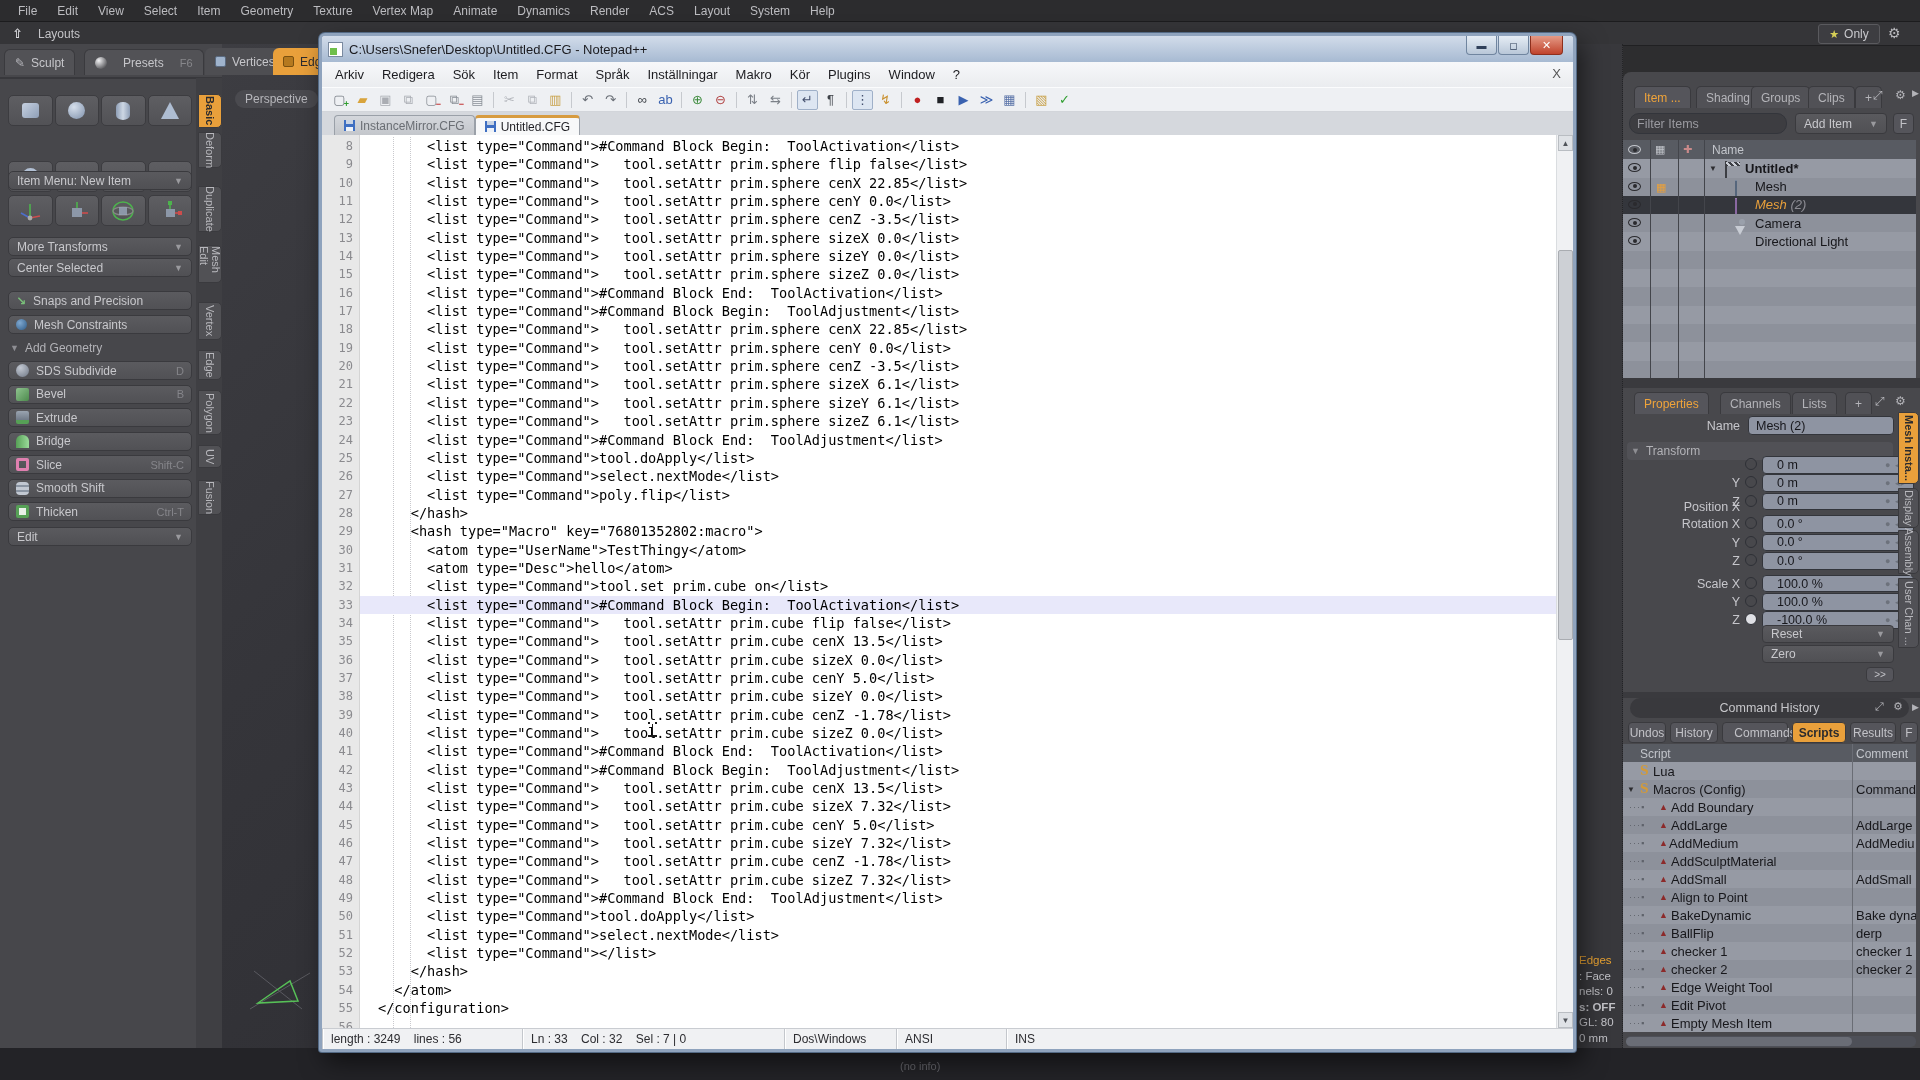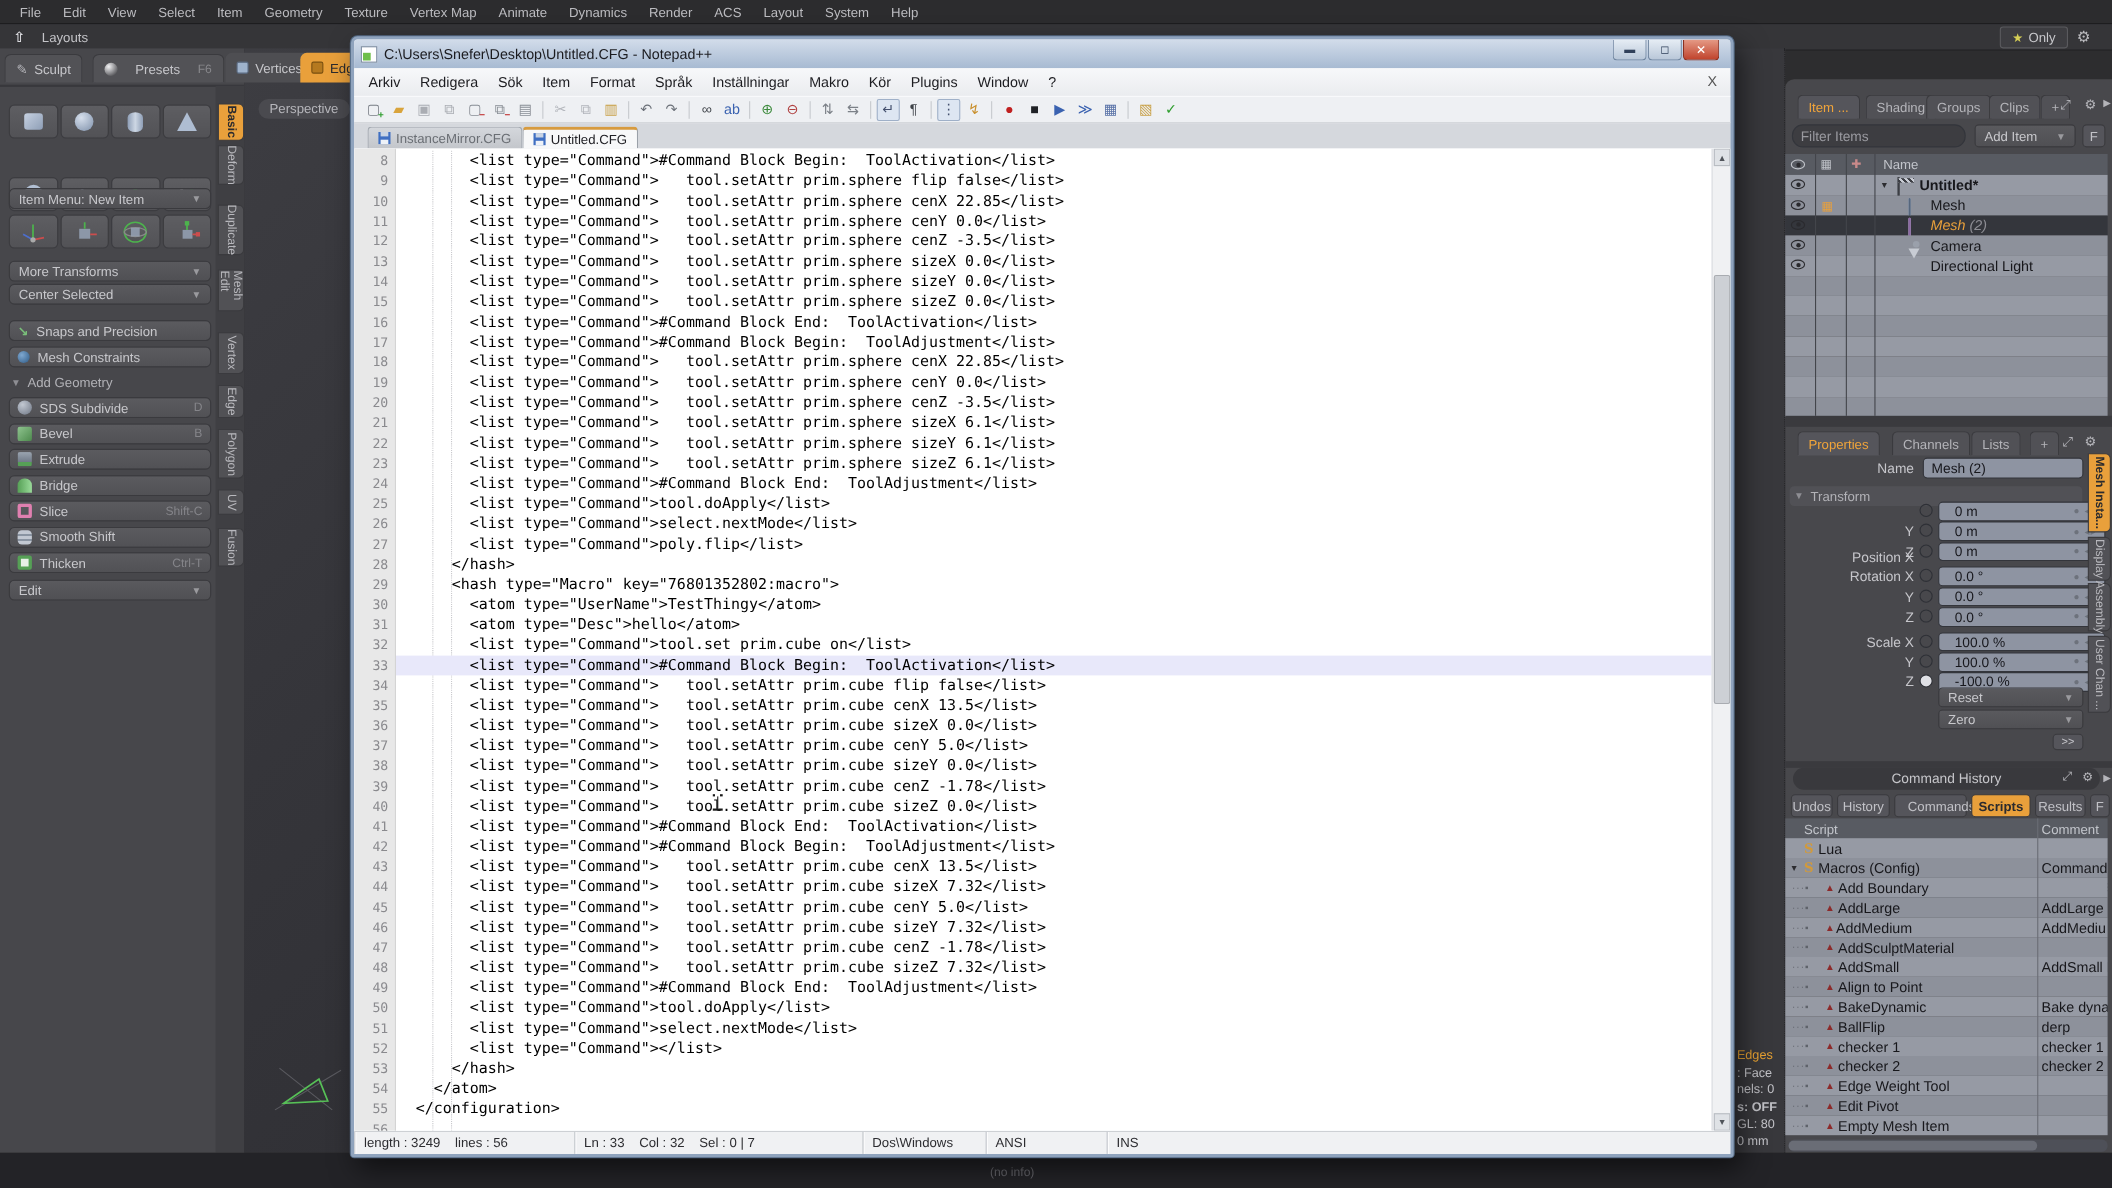--- a/index.html
+++ b/index.html
@@ -834,21 +834,21 @@
           </div>
         <div class="vsb">
           <div class="ar" style="top:0">▲</div>
           <div class="th" style="top:115px;height:390px"></div>
           <div class="ar" style="bottom:0">▼</div>
         </div>
       </div>
     </div>
     <div class="sbar" id="npp-status">
         <div class="sf" style="width: 200px;">length : 3249    lines : 56</div>
-        <div class="sf" style="width: 262px;">Ln : 33    Col : 32    Sel : 0 | 7</div>
+        <div class="sf" style="width: 262px;">Ln : 33    Col : 32    Sel : 7 | 0</div>
         <div class="sf" style="width: 112px;">Dos\Windows</div>
         <div class="sf" style="width: 110px;">ANSI</div>
         <div class="sf" style="width: 66px;">INS</div>
       </div>
   </div>
 
   <div class="ibeam" style="left:648px;top:722px"></div>
 </div>
 
 </body></html>

